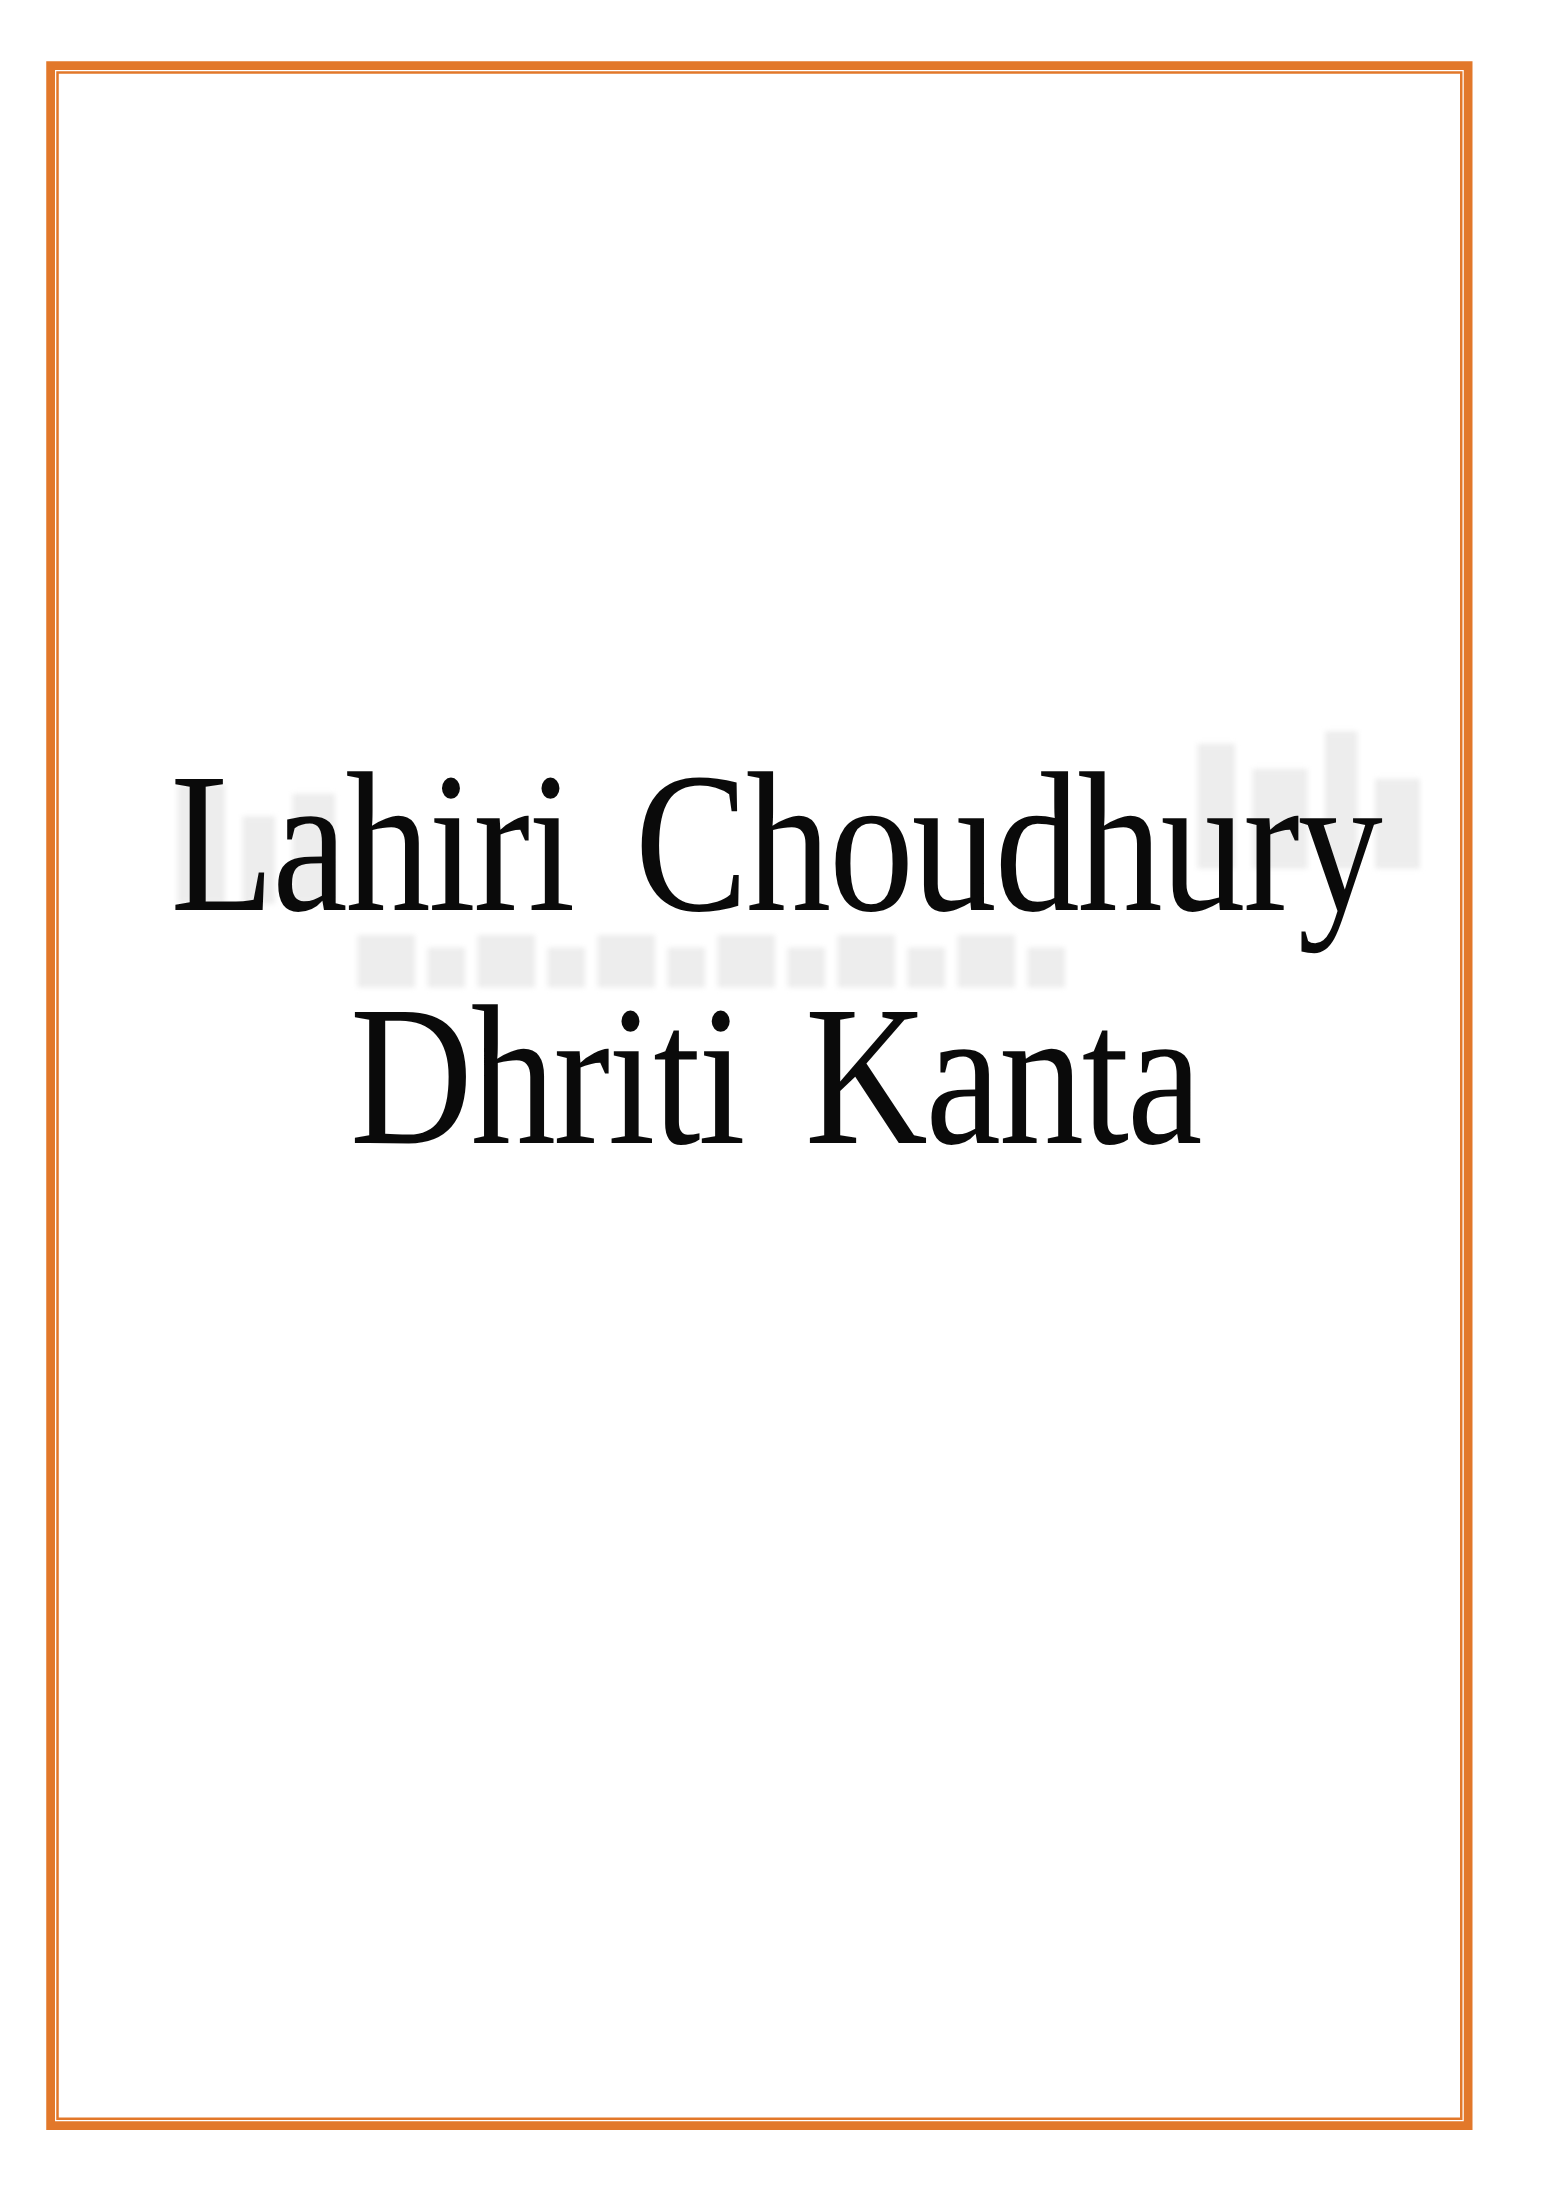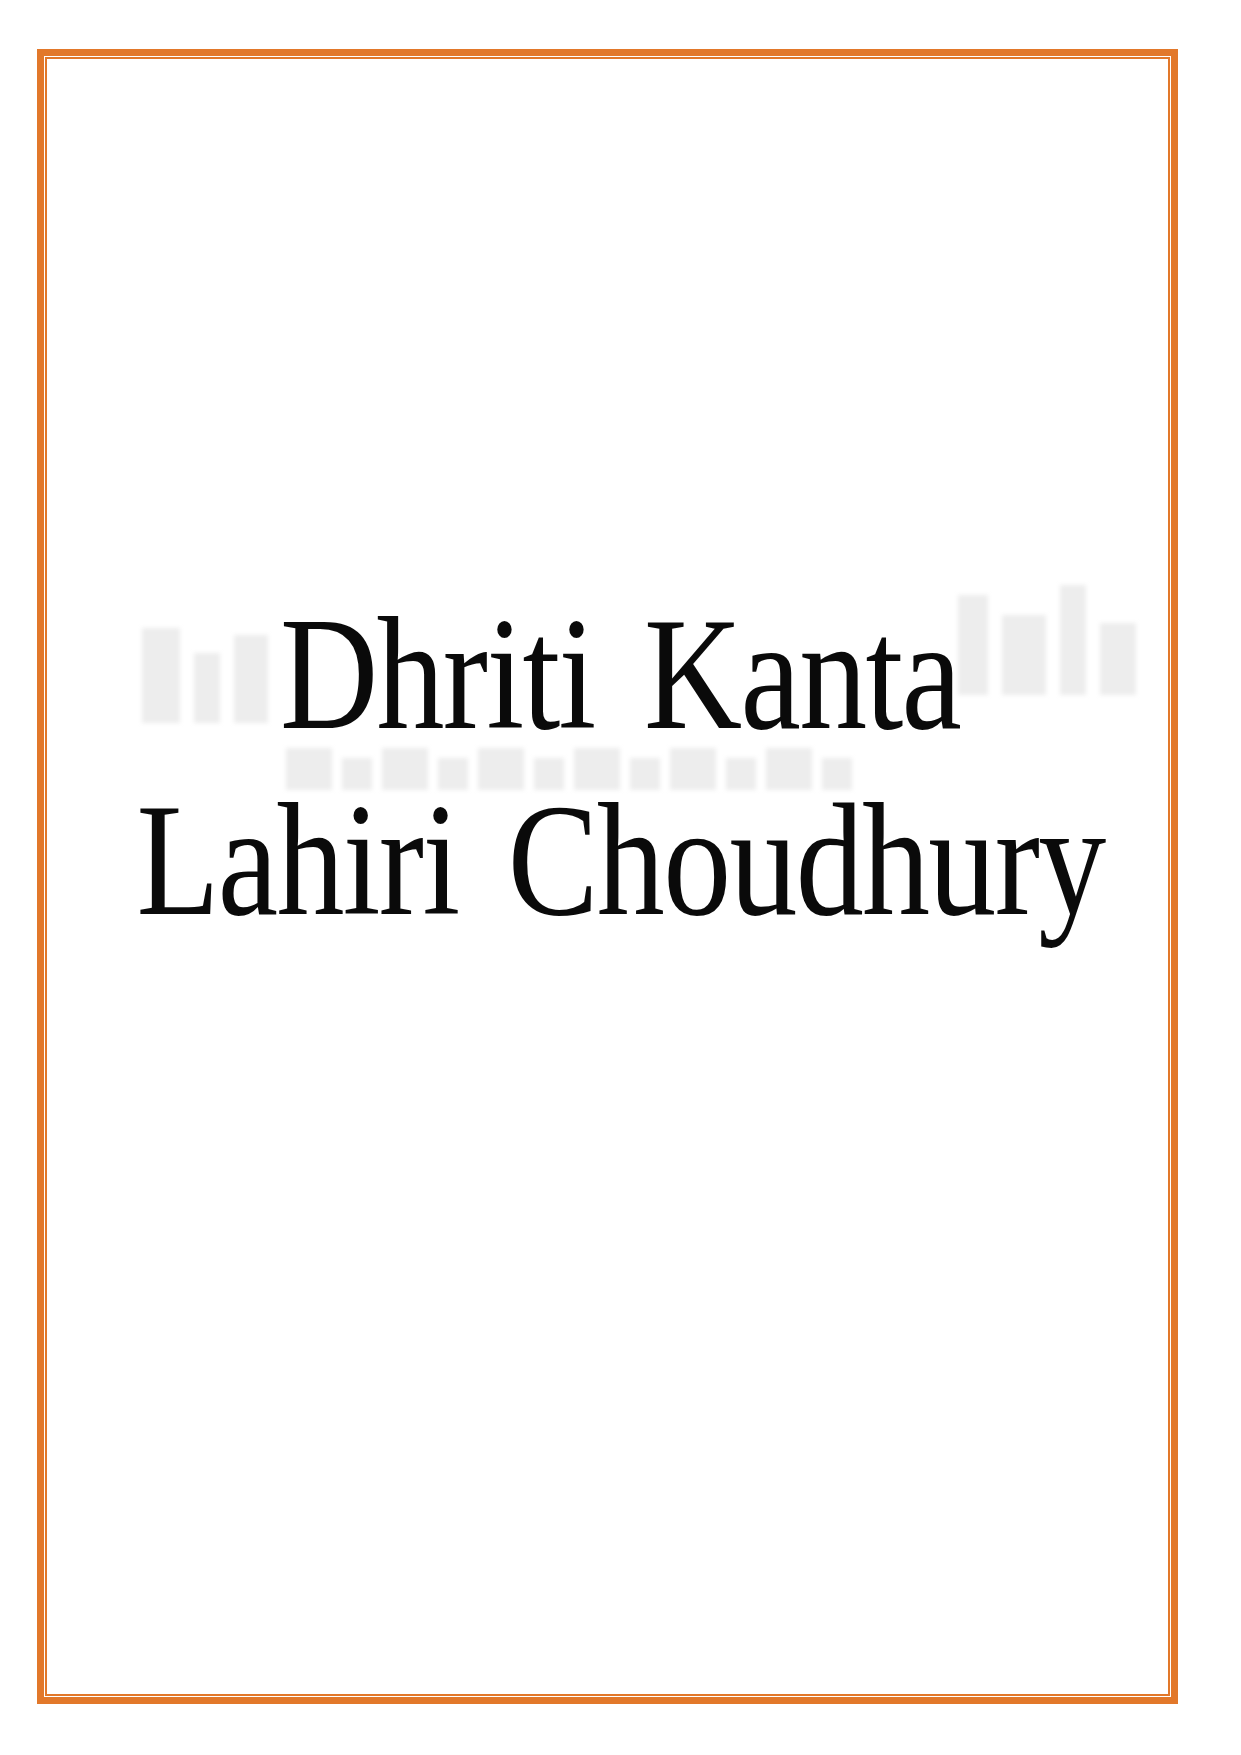--- a/index.html
+++ b/index.html
@@ -114,17 +114,17 @@
       <i></i>
       <i></i>
       <i></i>
       <i></i>
       <i></i>
       <i></i>
       <i></i>
   </div>
 
   <h1 class="title">
+    <span class="line"><span class="squeeze">Lahiri Choudhury</span></span>
     <span class="line"><span class="squeeze">Dhriti Kanta</span></span>
-    <span class="line"><span class="squeeze">Lahiri Choudhury</span></span>
   </h1>
 
 </div>
 
 </body></html>

